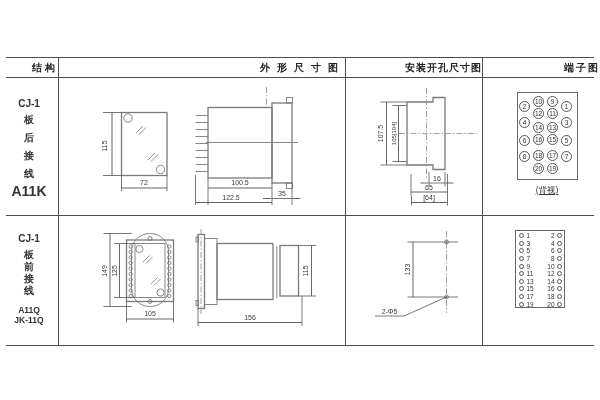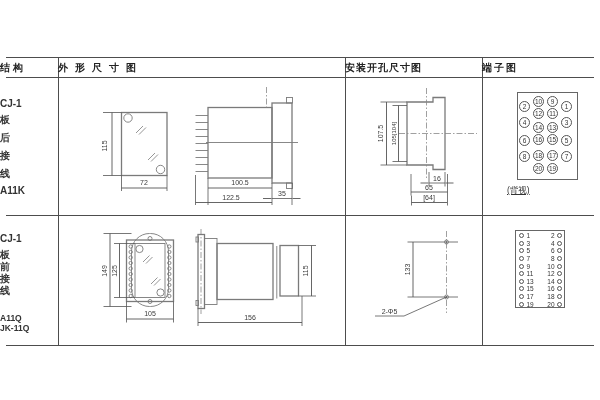--- a/index.html
+++ b/index.html
@@ -1,55 +1,55 @@
 <!DOCTYPE html>
 <html><head>
 <meta charset="utf-8">
 <style>
   html,body{margin:0;padding:0;background:#fff;}
   #screen{position:relative;width:600px;height:400px;background:#fff;overflow:hidden;
           font-family:"Liberation Sans","DejaVu Sans",sans-serif;color:#333;}
   .hline{position:absolute;left:6px;width:588px;height:1px;background:#4d4d4d;}
   .vline{position:absolute;top:57px;height:288px;width:1px;background:#4d4d4d;}
-  .hcell{position:absolute;top:60px;height:16px;line-height:16px;text-align:left;
+  .hcell{position:absolute;top:60px;height:16px;line-height:16px;text-align:right;
          font-size:10px;font-weight:600;color:#222;}
   #h1{left:0;width:58px;letter-spacing:3px;}
   #h2{left:58px;width:287px;letter-spacing:7px;}
   #h3{left:345px;width:137px;letter-spacing:1px;}
   #h4{left:482px;width:118px;letter-spacing:2px;}
-  .structcell{position:absolute;left:0;width:58px;text-align:left;}
+  .structcell{position:absolute;left:0;width:58px;text-align:center;}
   #struct1{top:96px;}
   #struct2{top:229px;}
   .s1a{display:block;height:15px;line-height:15px;font-size:10px;font-weight:600;}
   .s1b{display:block;height:18px;line-height:18px;font-size:10px;font-weight:600;}
-  .s1c{display:block;height:16px;line-height:16px;font-size:10px;font-weight:600;}
+  .s1c{display:block;height:16px;line-height:16px;font-size:14px;font-weight:600;}
   .s2a{display:block;height:20px;line-height:20px;font-size:10px;font-weight:600;}
   .s2b{display:block;height:12px;line-height:12px;font-size:10px;font-weight:600;}
   .s2c{display:block;height:10px;line-height:10px;font-size:8.5px;font-weight:600;}
-  .s2gap{margin-top:16px;}
+  .s2gap{margin-top:8px;}
   svg.drawings{position:absolute;left:0;top:0;pointer-events:none;}
   svg text{font-family:"Liberation Sans","DejaVu Sans",sans-serif;}
   .dt{font-size:7px;fill:#3a3a3a;}
   .dts{font-size:6px;fill:#3a3a3a;}
   .dev{stroke:#7a7a7a;stroke-width:1.3;fill:none;}
   .dev2{stroke:#7a7a7a;stroke-width:0.9;fill:none;}
   .ext{stroke:#555;stroke-width:0.8;fill:none;}
   .dim{stroke:#555;stroke-width:0.9;fill:none;}
   .cl{stroke:#888;stroke-width:0.8;fill:none;stroke-dasharray:6 2 1.5 2;}
   .hx{stroke:#8a8a8a;stroke-width:0.9;fill:none;}
   .tbox{position:absolute;border:1px solid #666;box-sizing:border-box;background:#fff;}
   #back-box{left:517px;top:92px;width:61px;height:88px;}
   #front-box{left:515px;top:230px;width:50px;height:78px;padding-top:1px;}
   .tc{position:absolute;width:11px;height:11px;border:1px solid #555;border-radius:50%;
       box-sizing:border-box;font-size:6.5px;line-height:9px;text-align:center;color:#333;}
   .frow{display:flex;align-items:center;height:7.6px;padding:0 2.5px;font-size:6.5px;color:#333;}
   .fc{width:5px;height:5px;border:1px solid #555;border-radius:50%;box-sizing:border-box;flex:none;}
   .fn1{margin-left:3px;width:13px;text-align:left;}
   .fn2{flex:1;text-align:right;margin-right:2px;}
-  .tlabel{position:absolute;text-align:left;font-size:8.5px;color:#333;text-decoration:underline;}
+  .tlabel{position:absolute;text-align:center;font-size:8.5px;color:#333;text-decoration:underline;}
   #back-label{left:507px;width:80px;top:185px;}
   #front-label{left:500px;width:80px;top:319px;font-size:9px;}
 </style>
 </head>
 <body>
 
 <div id="screen">
 
   <div class="hline" style="top:57px"></div>
   <div class="hline" style="top:77px"></div>

